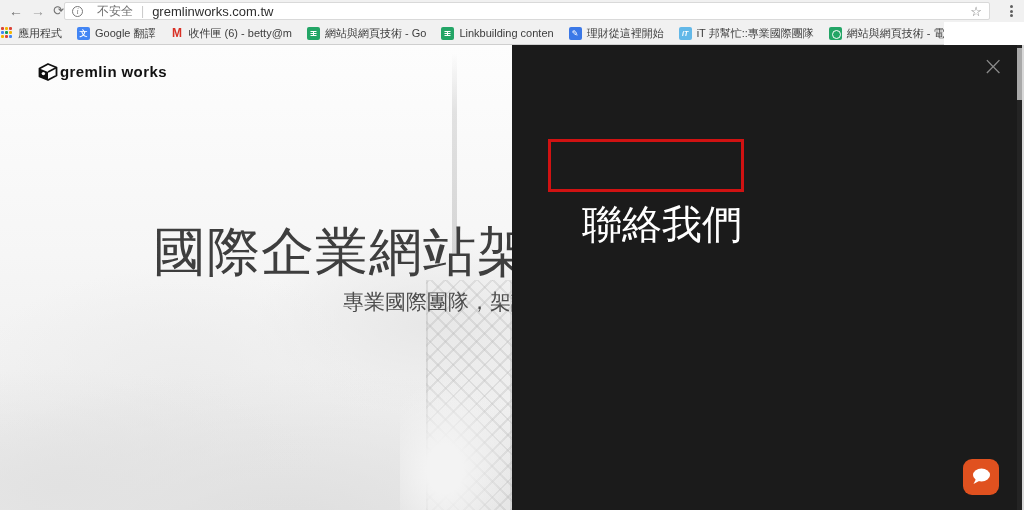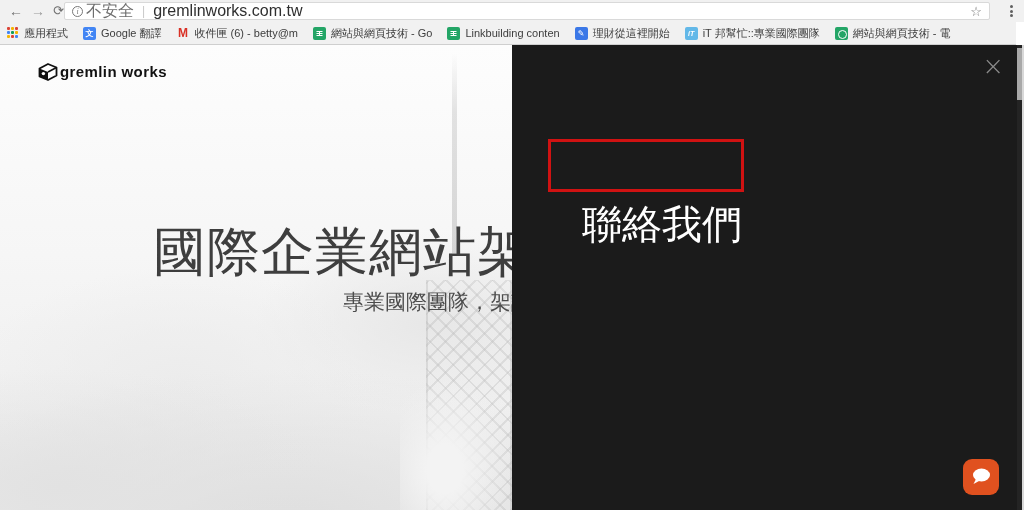--- a/index.html
+++ b/index.html
@@ -11,31 +11,31 @@
   .toolbar { position:absolute; top:0; left:0; width:1024px; height:22px; background:#f1f1f1; }
   .nav-btn { position:absolute; top:1px; font-size:14px; color:#6f6f6f; cursor:default; line-height:20px; }
   .nav-back { left:9px; }
   .nav-fwd  { left:31px; color:#9a9a9a; }
   .nav-refresh { left:53px; font-size:13px; }
   .addressbar { position:absolute; left:64px; top:2px; width:926px; height:18px; background:#fff;
     border:1px solid #d9d9d9; border-radius:2px; display:flex; align-items:center; padding:0 7px; }
   .info-icon { width:11px; height:11px; border:1px solid #787878; border-radius:50%;
     color:#787878; font-size:8px; line-height:9px; text-align:center; font-style:italic;
     font-family:"Liberation Serif",serif; flex:0 0 auto; }
-  .sec-label { font-size:16px; color:#6e6e6e; margin-left:3px; white-space:nowrap; }
+  .sec-label { font-size:12px; color:#6e6e6e; margin-left:14px; white-space:nowrap; }
   .addr-sep { color:#c9c9c9; font-size:12px; margin:0 8px; }
-  .url-text { font-size:16px; color:#2f2f2f; white-space:nowrap; }
+  .url-text { font-size:13px; color:#2f2f2f; white-space:nowrap; }
   .star { margin-left:auto; color:#767676; font-size:13px; }
   .kebab { position:absolute; right:7px; top:4px; width:12px; height:14px;
     display:flex; flex-direction:column; align-items:center; justify-content:space-between; padding:1px 0; }
   .kebab i { width:3px; height:3px; border-radius:50%; background:#5f5f5f; }
 
   
-  .bookmarks { position:absolute; top:22px; left:0; width:1016px; height:23px; background:#f1f1f1;
-    border-bottom:1px solid #cfcfcf; display:flex; align-items:center; padding-left:6px; gap:15px; overflow:hidden; }
+  .bookmarks { position:absolute; top:22px; left:0; width:944px; height:23px; background:#f1f1f1;
+    border-bottom:1px solid #cfcfcf; display:flex; align-items:center; gap:15px; overflow:hidden; }
   .bm { display:flex; align-items:center; gap:5px; flex:0 0 auto; cursor:default; }
   .bm-label { font-size:11px; color:#3d3d3d; white-space:nowrap; }
   .bm-ic { width:13px; height:13px; display:flex; align-items:center; justify-content:center;
     font-size:9px; font-weight:bold; border-radius:2px; flex:0 0 auto; }
   .ic-apps { display:grid; grid-template-columns:repeat(3,3px); grid-template-rows:repeat(3,3px); gap:1px; }
   .ic-apps i { width:3px; height:3px; border-radius:1px; }
   .ic-apps i:nth-child(1){background:#db4437}.ic-apps i:nth-child(2){background:#f4b400}.ic-apps i:nth-child(3){background:#db4437}
   .ic-apps i:nth-child(4){background:#4285f4}.ic-apps i:nth-child(5){background:#0f9d58}.ic-apps i:nth-child(6){background:#f4b400}
   .ic-apps i:nth-child(7){background:#f4b400}.ic-apps i:nth-child(8){background:#db4437}.ic-apps i:nth-child(9){background:#4285f4}
   .ic-translate { background:#4285f4; color:#fff; font-size:8px; }

